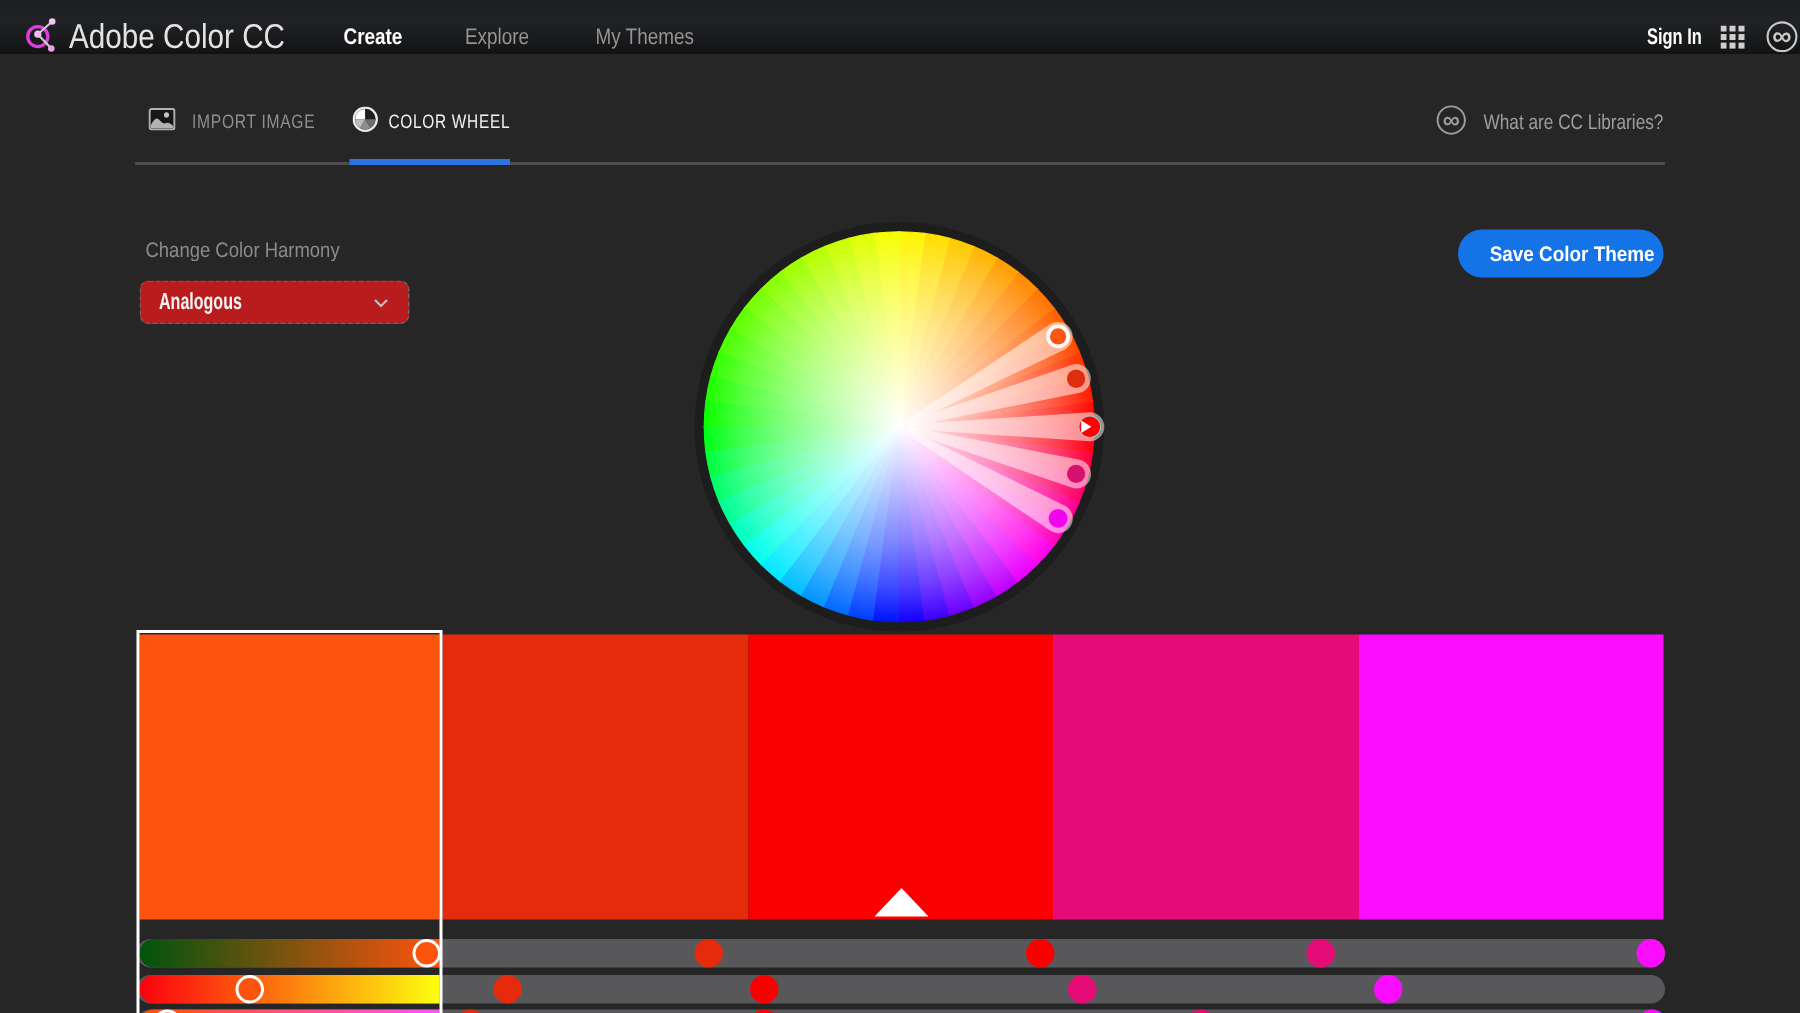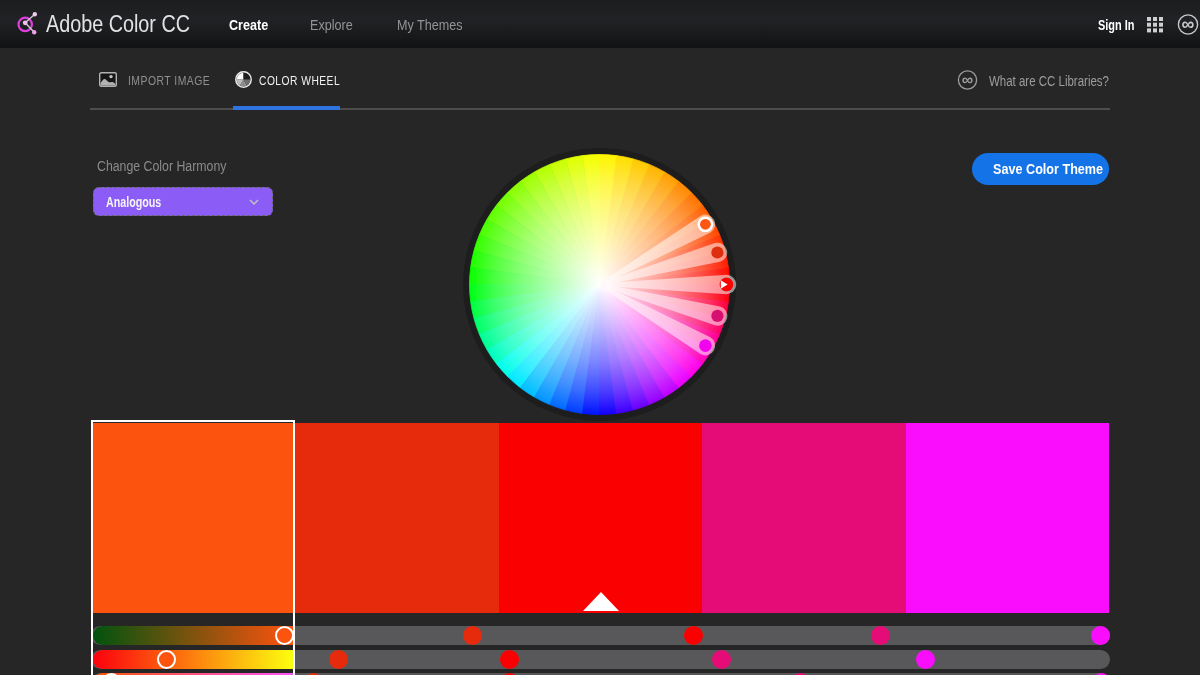--- a/index.html
+++ b/index.html
@@ -1,27 +1,27 @@
 <!DOCTYPE html>
 <html><head><meta charset="utf-8">
 <style>
 *{margin:0;padding:0;box-sizing:border-box}
 html,body{width:1200px;height:675px;overflow:hidden;background:#262626;
 font-family:"Liberation Sans",sans-serif}
 .abs{position:absolute}
-#topbar{position:absolute;left:0;top:0;width:1200px;height:48px;background:linear-gradient(180deg,#1c1d1e 0%,#212225 40%,#17181a 80%,#121213 100%)}
+#topbar{position:absolute;left:0;top:0;width:1200px;height:36px;background:linear-gradient(180deg,#1c1d1e 0%,#212225 40%,#17181a 80%,#121213 100%)}
 #logo-text{position:absolute;left:46px;top:11px;font-size:23px;color:#e2e2e2;transform:scaleX(0.86);transform-origin:left center}
 .nav{position:absolute;top:16px;font-size:15px;color:#949494;transform:scaleX(0.84);transform-origin:left center}
 #tabbar{position:absolute;left:0;top:48px;width:1200px;height:60px;background:#262626}
 .tabtxt{position:absolute;top:25px;font-size:13px;letter-spacing:.6px;transform-origin:left center}
 #sep{position:absolute;left:90px;top:108px;width:1020px;height:2px;background:#4d4d4d}
 #blueline{position:absolute;left:233px;top:106px;width:107px;height:4px;background:#2e74e0;z-index:2}
 #label{position:absolute;left:97px;top:158px;font-size:14px;color:#8b8b8b;transform:scaleX(0.88);transform-origin:left center}
 #dd{position:absolute;left:93px;top:187px;width:180px;height:29px;border:1px dashed #686868;
-border-radius:6px;background:#8b5cf6}
+border-radius:6px;background:#b91c1c}
 #dd span{position:absolute;left:12px;top:5px;font-size:15.5px;font-weight:bold;color:#f5f5f5;transform:scaleX(0.69);transform-origin:left center}
 #savebtn{position:absolute;left:972px;top:153px;width:137px;height:32px;border-radius:16px;
 background:#1573e8;color:#fff;font-weight:bold;font-size:14px;text-align:right;line-height:32px}
 .sw{position:absolute;top:422.5px;width:204px;height:190px}
 .track{position:absolute;left:91px;width:1018.5px;height:19px;border-radius:9.5px;background:#58585a}
 .grad{position:absolute;left:93px;width:200px;height:19px;border-radius:9.5px 0 0 9.5px}
 .hdl{position:absolute;width:19px;height:19px;border-radius:50%;z-index:3}
 .ring{border:2.5px solid #fff}
 #selbox{position:absolute;left:90.7px;top:420.3px;width:204.3px;height:300px;
 border:2px solid #fff;z-index:4;pointer-events:none}

